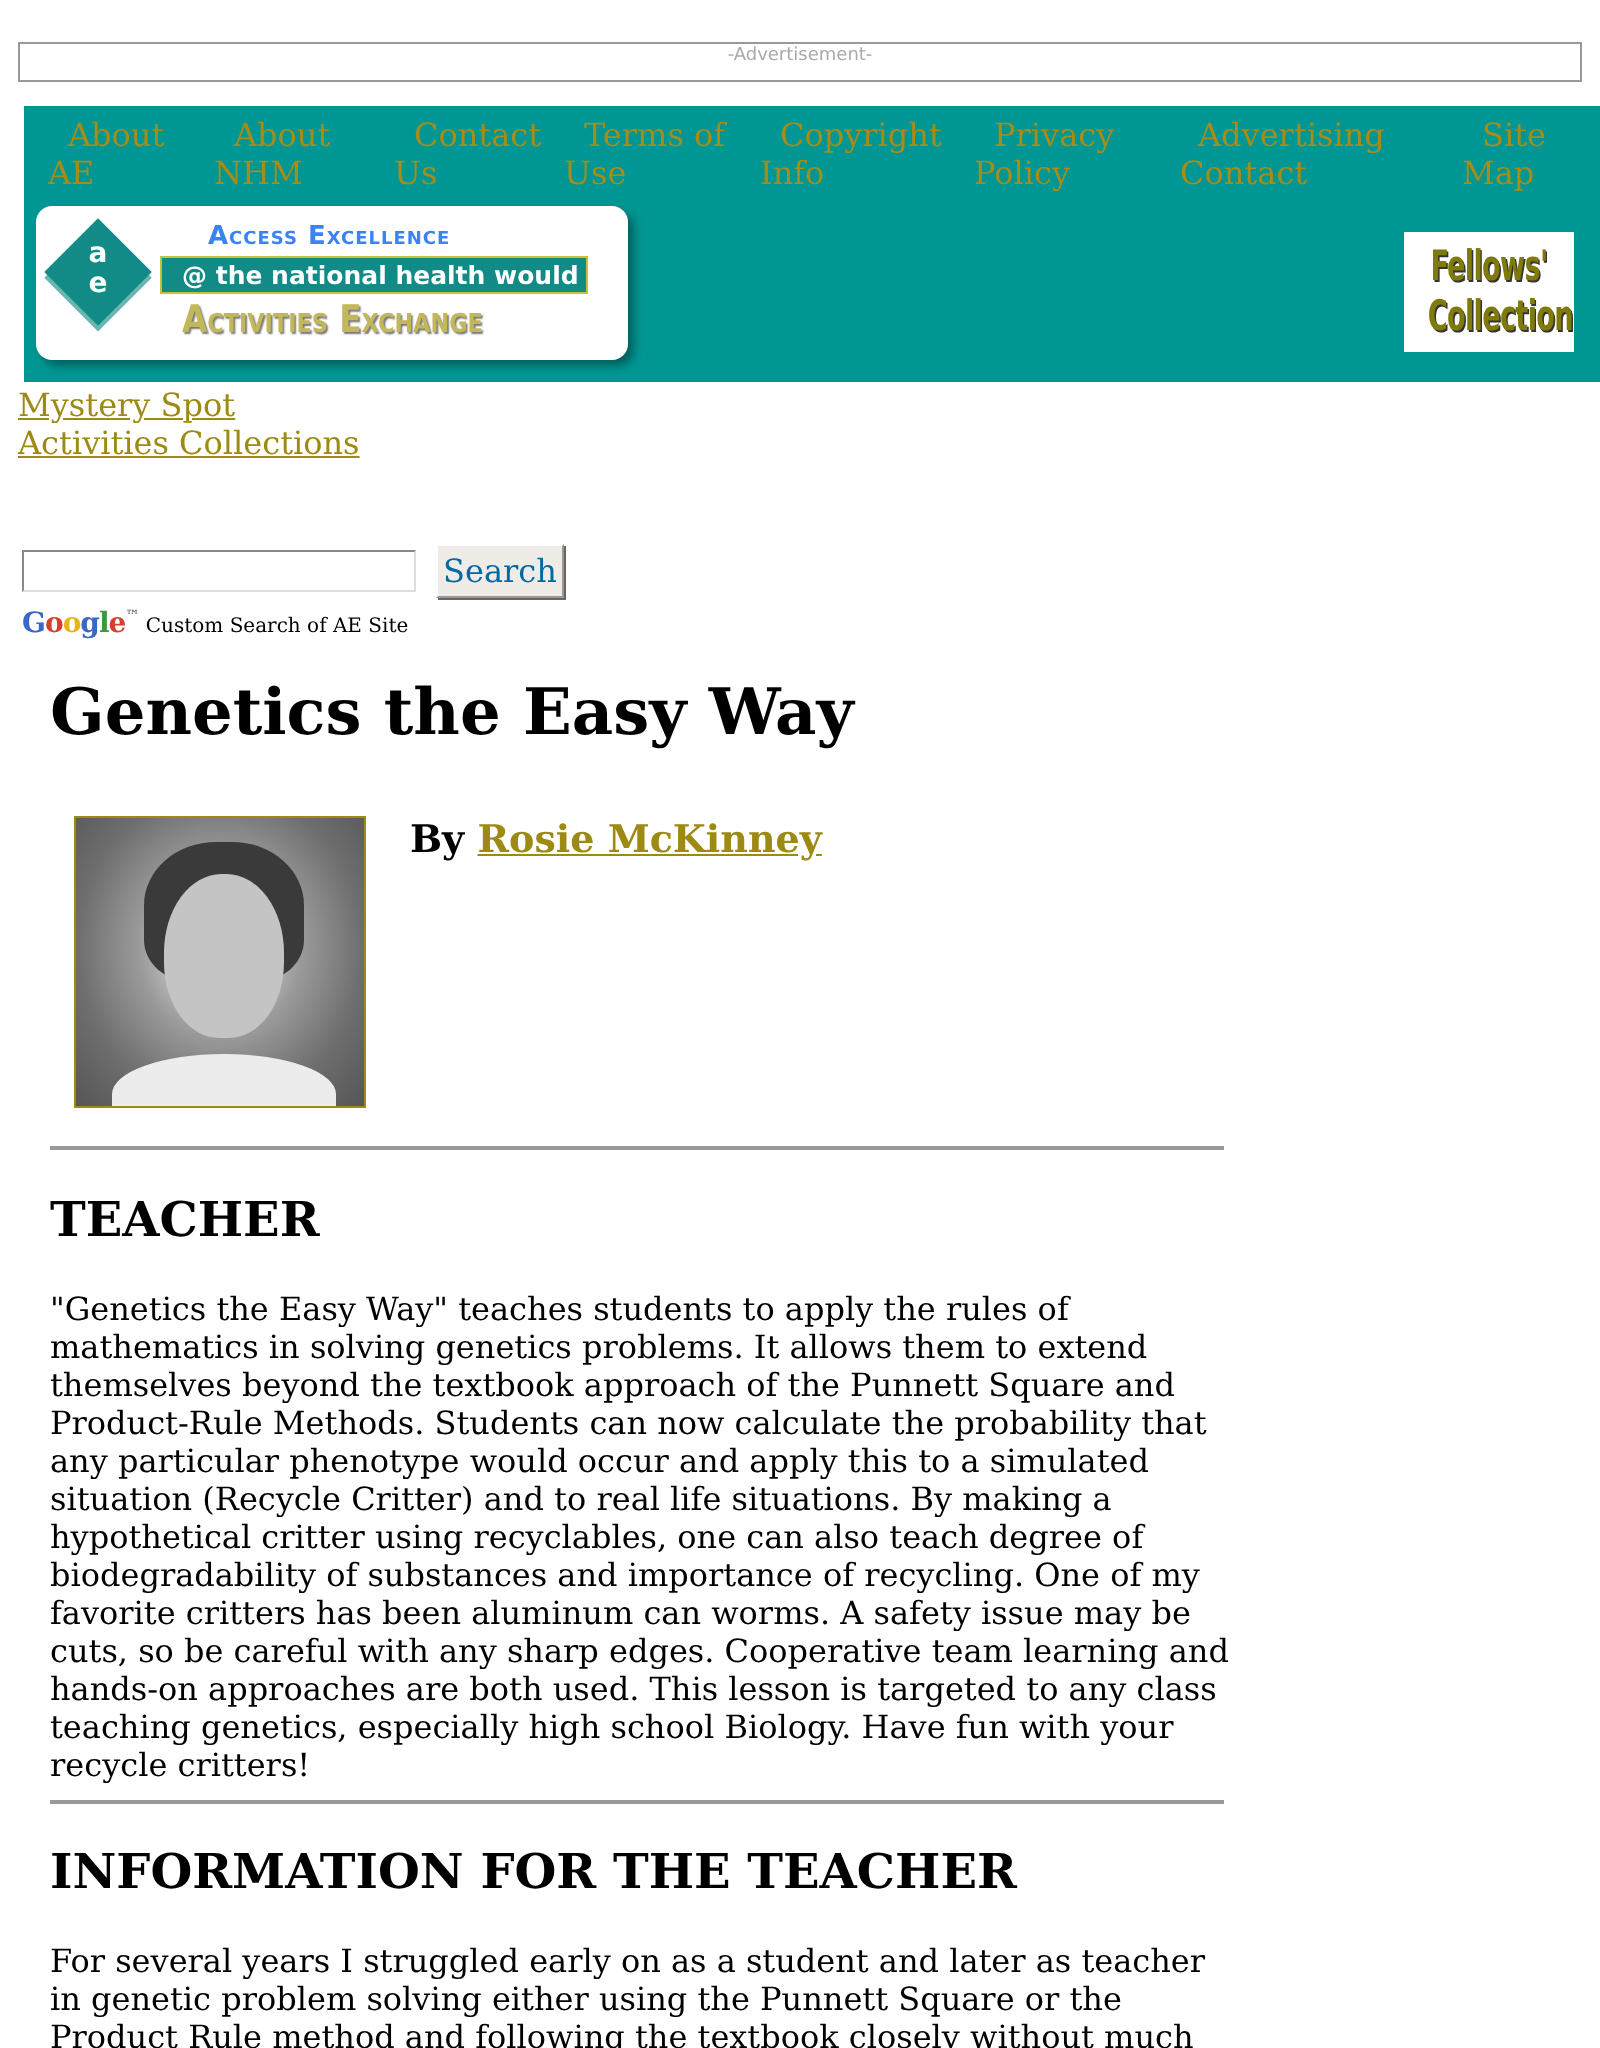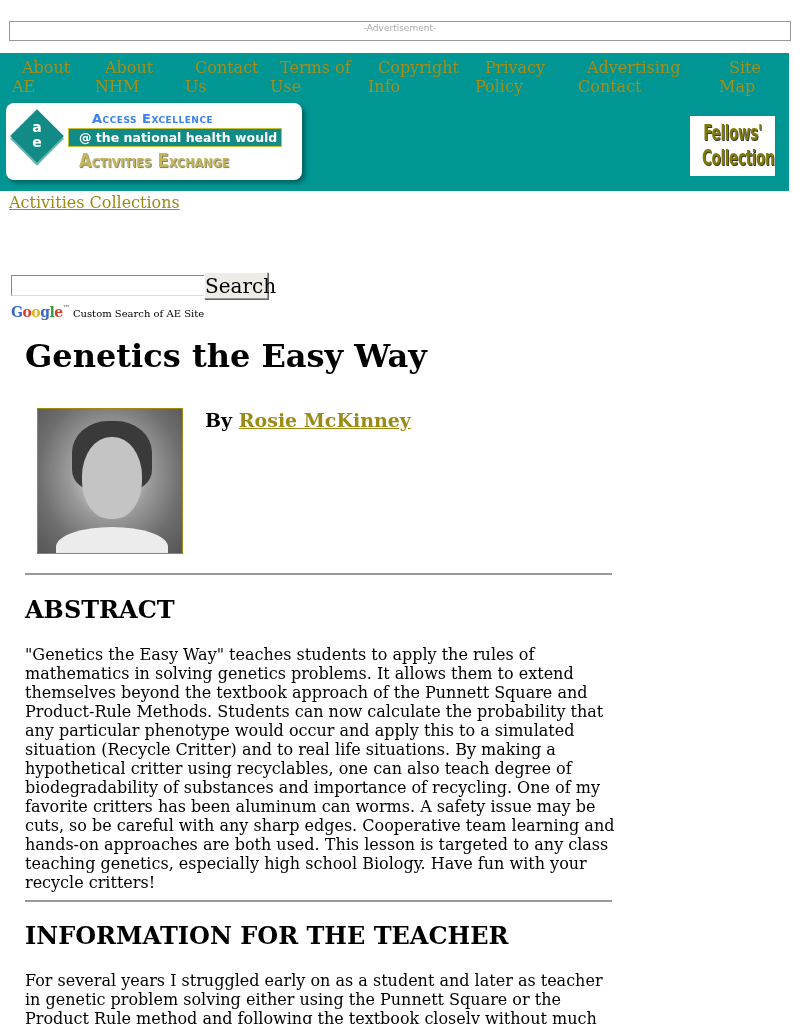--- a/index.html
+++ b/index.html
@@ -13,21 +13,21 @@
     a { color: #9c8a13; text-decoration: underline; }
 
     .ad-box {
       position: absolute; left: 9px; top: 21px; width: 782px; height: 20px;
       border: 1px solid #999; background: #fff;
       text-align: center; font-family: "DejaVu Sans", sans-serif;
       font-size: 9px; color: #aaa; line-height: 10px; padding-top: 1px;
     }
 
     .topnav {
-      position: absolute; left: 0; top: 53px; width: 789px; height: 138px;
+      position: absolute; left: 12px; top: 53px; width: 789px; height: 138px;
       background: #009693;
     }
     .topnav-links {
       position: absolute; left: 0; top: 5px; width: 789px; height: 40px;
       font-size: 16px; line-height: 19px;
     }
     .topnav-links a { position: absolute; color: #a58d1a; }
     .nav-l1 { position:absolute; white-space: nowrap; }
 
     .logo {
@@ -77,25 +77,25 @@
       font-size: 16px; line-height: 19px;
     }
     .sidenav a { display: block; color: #9c8a13; }
 
     .search-input {
       position: absolute; left: 11px; top: 275px; width: 197px; height: 21px;
       border: 1px solid #888; border-right-color: #ddd; border-bottom-color: #ddd;
       background: #fff;
     }
     .search-btn {
-      position: absolute; left: 204px; top: 272px; width: 64px; height: 27px;
+      position: absolute; left: 218px; top: 272px; width: 64px; height: 27px;
       background: #efebe7; border: 1px solid #999;
       border-top-color: #fff; border-left-color: #fff;
       box-shadow: 1px 1px 0 #666;
-      font-family: "DejaVu Serif", serif; font-size: 20px; color: #000000; padding: 0;
+      font-family: "DejaVu Serif", serif; font-size: 16px; color: #0369a1; padding: 0;
     }
     .google-line {
       position: absolute; left: 11px; top: 304px; font-size: 10px; white-space: nowrap;
     }
     .google-logo {
       font-family: "DejaVu Serif", serif; font-size: 14px; font-weight: bold; letter-spacing: -0.5px;
     }
     .g-b { color: #3a67c8; } .g-r { color: #d3402e; } .g-y { color: #e8b21a; } .g-g { color: #3c9a3c; }
     .tm { font-size: 7px; vertical-align: top; color: #555; }
 
@@ -191,20 +191,21 @@
     <div class="logo-bottom">Activities Exchange</div>
   </a>
 
   <a href="#" class="fellows" style="text-decoration:none;margin-left:25px;">
     <span>Fellows'</span>
     <span>Collection</span>
   </a>
 </div>
 
 <nav class="sidenav">
+  <a href="#">Mystery Spot</a>
   <a href="#">Activities Collections</a>
 </nav>
 
 <input class="search-input" type="text" placeholder="" style="">
 <button class="search-btn">Search</button>
 
 <div class="google-line">
   <span class="google-logo"><span class="g-b">G</span><span class="g-r">o</span><span class="g-y">o</span><span class="g-b">g</span><span class="g-g">l</span><span class="g-r">e</span></span><span class="tm">™</span>
   <span>Custom Search of AE Site</span>
 </div>
@@ -217,19 +218,19 @@
   <div class="photo-shirt"></div>
 </div>
 
 <div class="byline">
   <span>By</span>
   <a href="#">Rosie McKinney</a>
 </div>
 
 <hr class="rule" style="top:573px;">
 
-<h2 class="section-head" style="top:595px;">ABSTRACT</h2>
+<h2 class="section-head" style="top:595px;">TEACHER</h2>
 <p class="section-body" style="top:645px;">"Genetics the Easy Way" teaches students to apply the rules of mathematics in solving genetics problems. It allows them to extend themselves beyond the textbook approach of the Punnett Square and Product-Rule Methods. Students can now calculate the probability that any particular phenotype would occur and apply this to a simulated situation (Recycle Critter) and to real life situations. By making a hypothetical critter using recyclables, one can also teach degree of biodegradability of substances and importance of recycling. One of my favorite critters has been aluminum can worms. A safety issue may be cuts, so be careful with any sharp edges. Cooperative team learning and hands-on approaches are both used. This lesson is targeted to any class teaching genetics, especially high school Biology. Have fun with your recycle critters!</p>
 
 <hr class="rule" style="top:900px;">
 
 <h2 class="section-head" style="top:921px;text-align:center;">INFORMATION FOR THE TEACHER</h2>
 <p class="section-body" style="top:971px;">For several years I struggled early on as a student and later as teacher in genetic problem solving either using the Punnett Square or the Product Rule method and following the textbook closely without much</p>
 
 </body></html>

